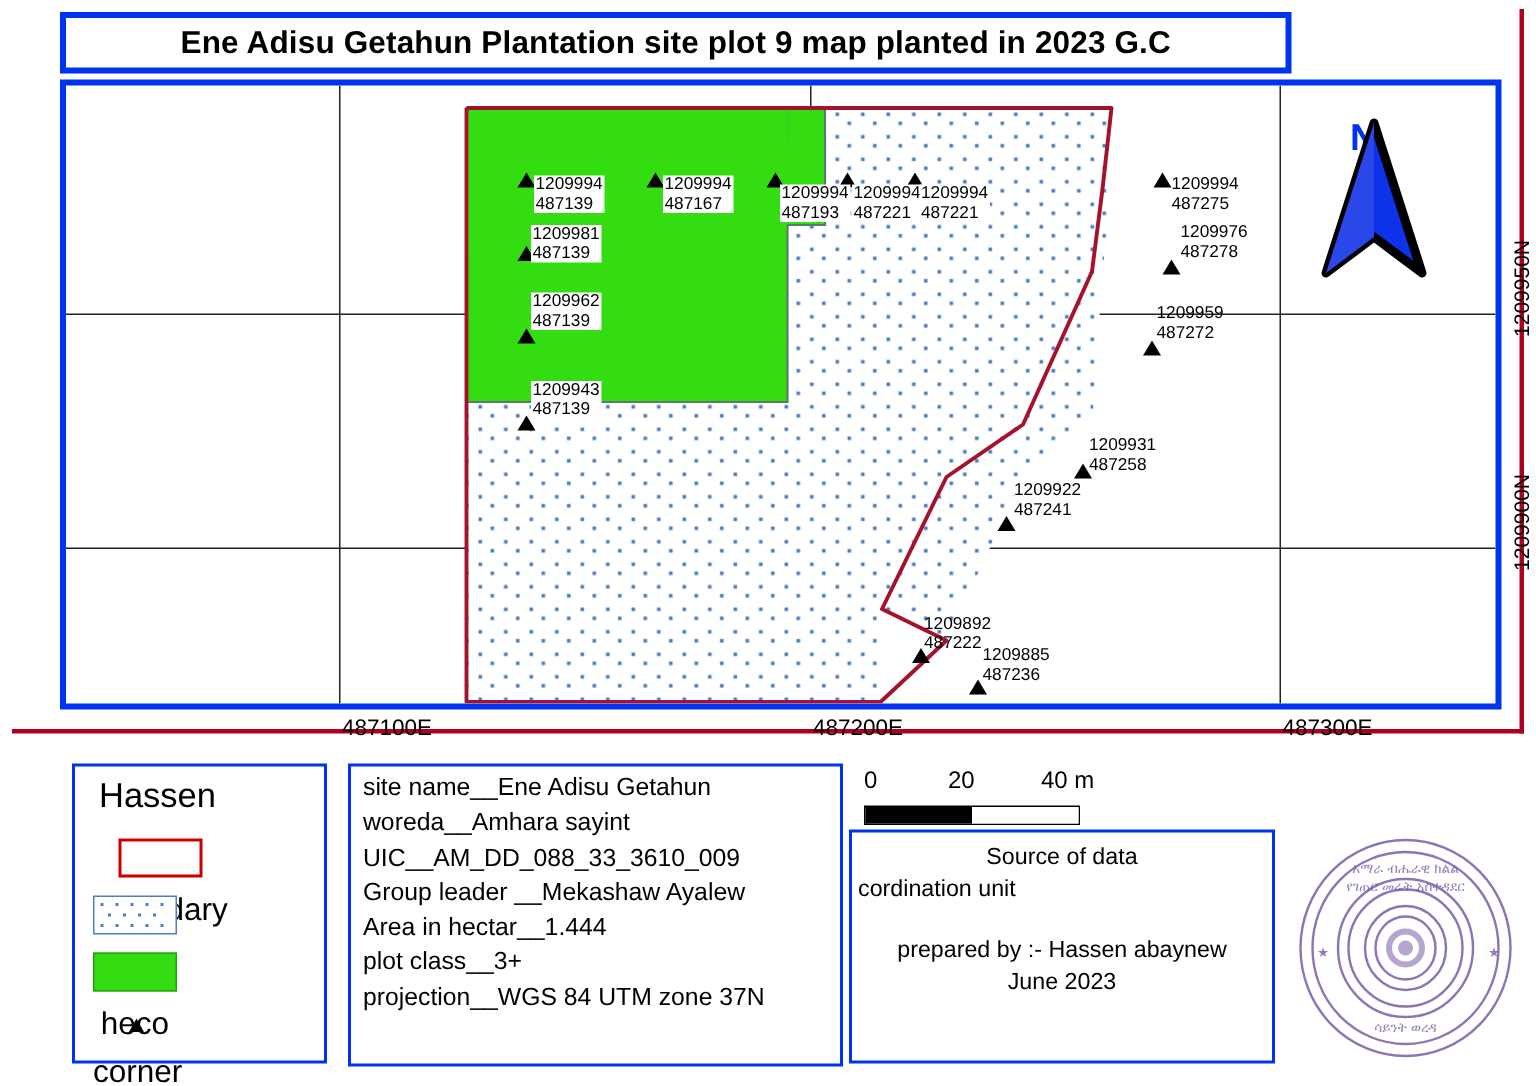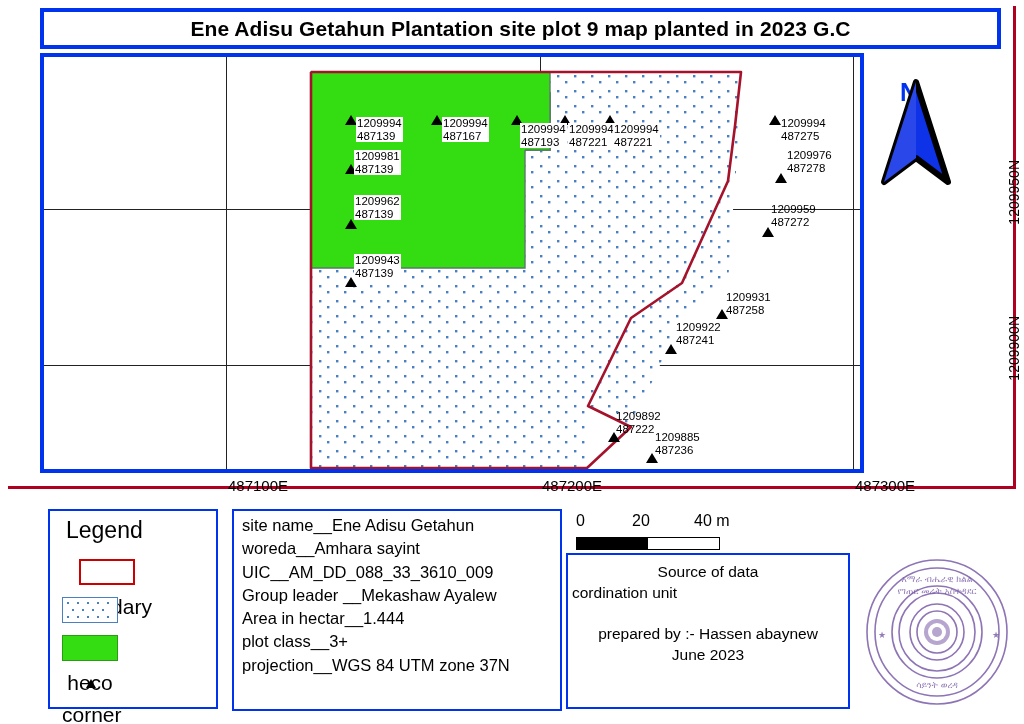--- a/index.html
+++ b/index.html
@@ -5,27 +5,27 @@
   html,body{margin:0;padding:0;background:#ffffff;}
   body{width:1024px;height:724px;position:relative;overflow:hidden;
        font-family:"Liberation Sans","DejaVu Sans",sans-serif;color:#000;}
 
   
   #red-frame{position:absolute;left:8px;top:6px;width:1008px;height:483px;
              border-right:3px solid #b00020;border-bottom:3px solid #b00020;
              box-sizing:border-box;pointer-events:none;}
 
   
-  #title-bar{position:absolute;left:40px;top:8px;width:961px;height:41px;
+  #title-bar{position:absolute;left:40px;top:8px;width:821px;height:41px;
              border:4px solid #0033ee;background:#fff;box-sizing:border-box;
              display:flex;align-items:center;justify-content:center;}
   #title-text{font-size:21px;font-weight:bold;letter-spacing:.1px;white-space:nowrap;}
 
   
-  #map-frame{position:absolute;left:40px;top:53px;width:824px;height:420px;
+  #map-frame{position:absolute;left:40px;top:53px;width:961px;height:420px;
              border:4px solid #0033ee;background:#fff;box-sizing:border-box;overflow:hidden;}
   #map-canvas{position:absolute;inset:0;}
   .gridline{position:absolute;background:#222;}
   .gridline.v{width:1px;top:0;bottom:0;}
   .gridline.h{height:1px;left:0;right:0;}
 
   
   .xlabel{position:absolute;top:477px;font-size:15px;transform:translateX(-50%);white-space:nowrap;margin-left:36px;}
   .ylabel{position:absolute;right:2px;font-size:14px;white-space:nowrap;
           writing-mode:vertical-rl;transform:rotate(180deg);}
@@ -215,21 +215,21 @@
   <polygon points="36,4 36,80 4,104" fill="#2a48ea"></polygon>
 </svg>
 
 <div class="xlabel" style="left:222px">487100E</div>
 <div class="xlabel" style="left:536px">487200E</div>
 <div class="xlabel" style="left:849px">487300E</div>
 <div class="ylabel" style="top:160px">1209950N</div>
 <div class="ylabel" style="top:316px">1209900N</div>
 
 <div id="legend-panel" class="panel">
-  <div id="legend-title">Legend</div>
+  <div id="legend-title">Hassen</div>
 
   <div class="legend-row" style="top:48px">
     <span class="swatch sw-boundary"></span>
     <span class="legend-lbl">Boundary</span>
   </div>
   <div class="legend-row" style="top:86px">
     <span class="swatch sw-fagro">
       <svg width="53" height="23" viewBox="0 0 53 23">
         <rect x="4" y="4" width="2" height="2" fill="#4a7fc1"></rect>
         <rect x="14" y="4" width="2" height="2" fill="#4a7fc1"></rect>

